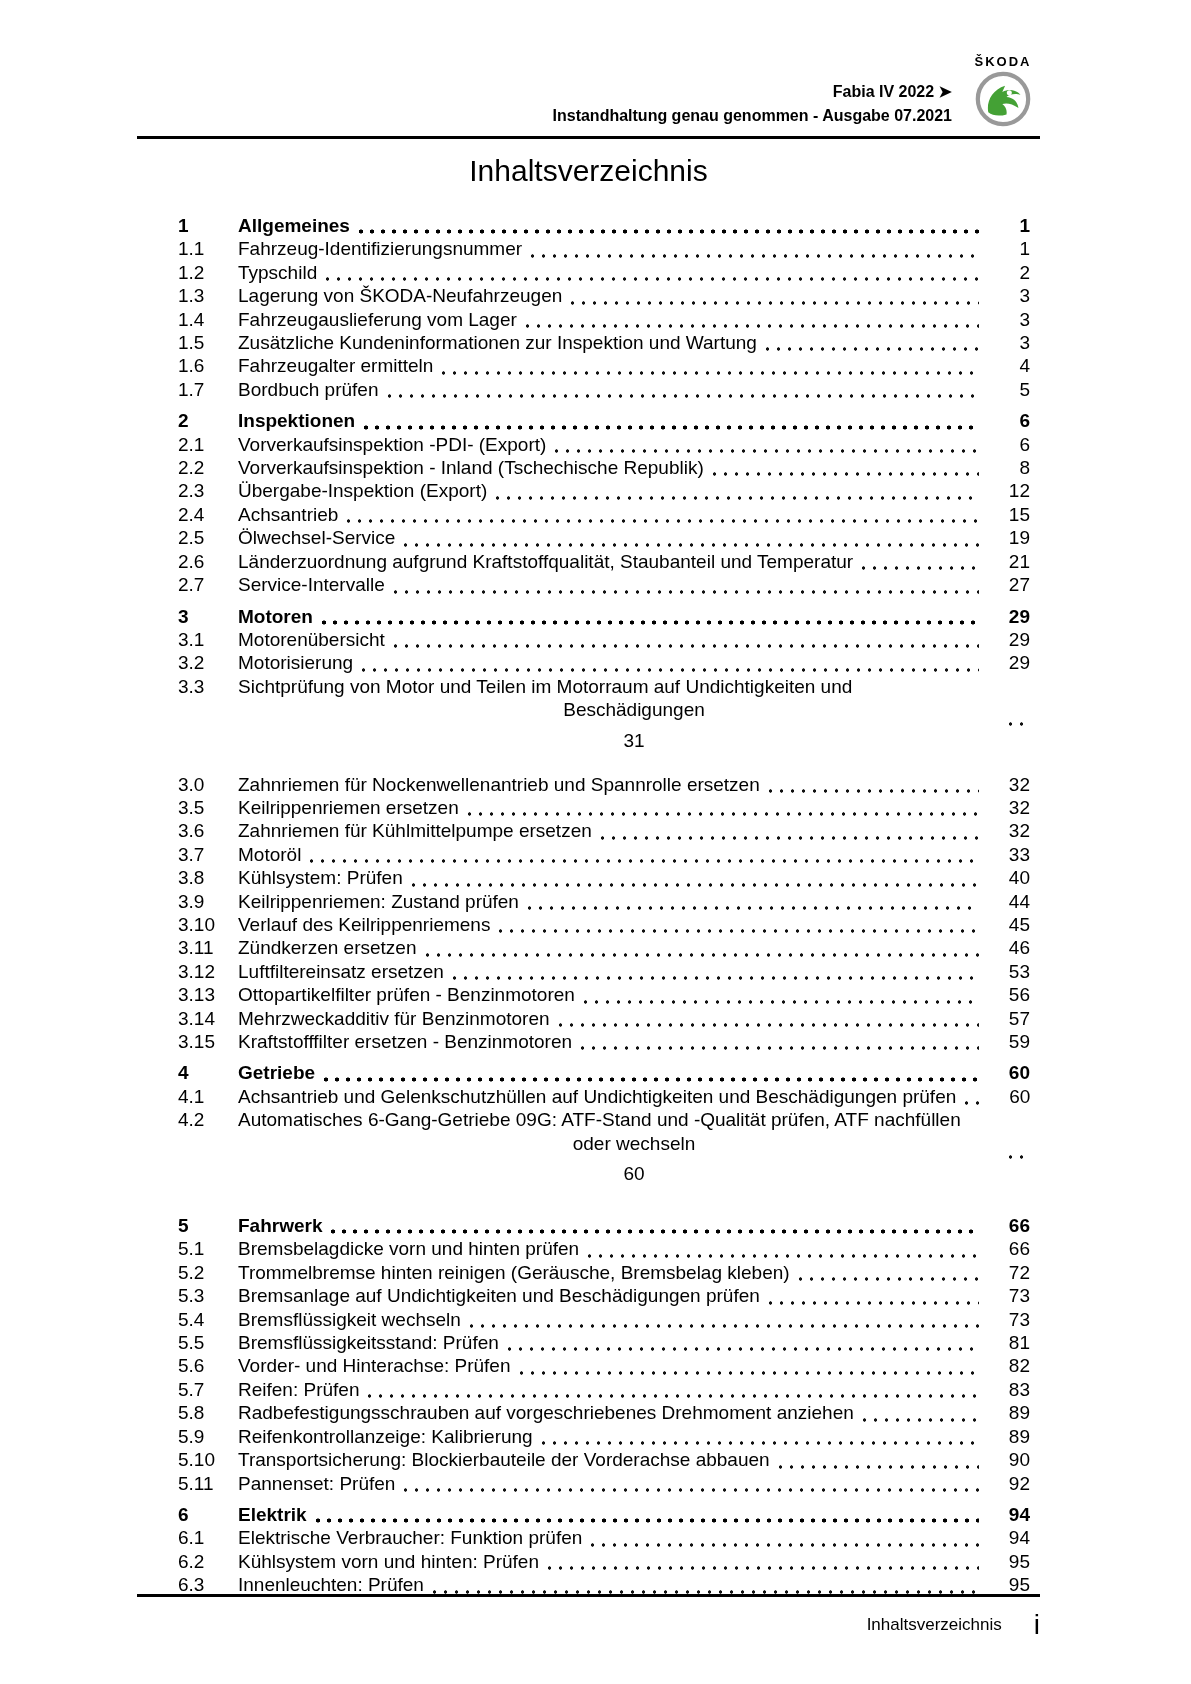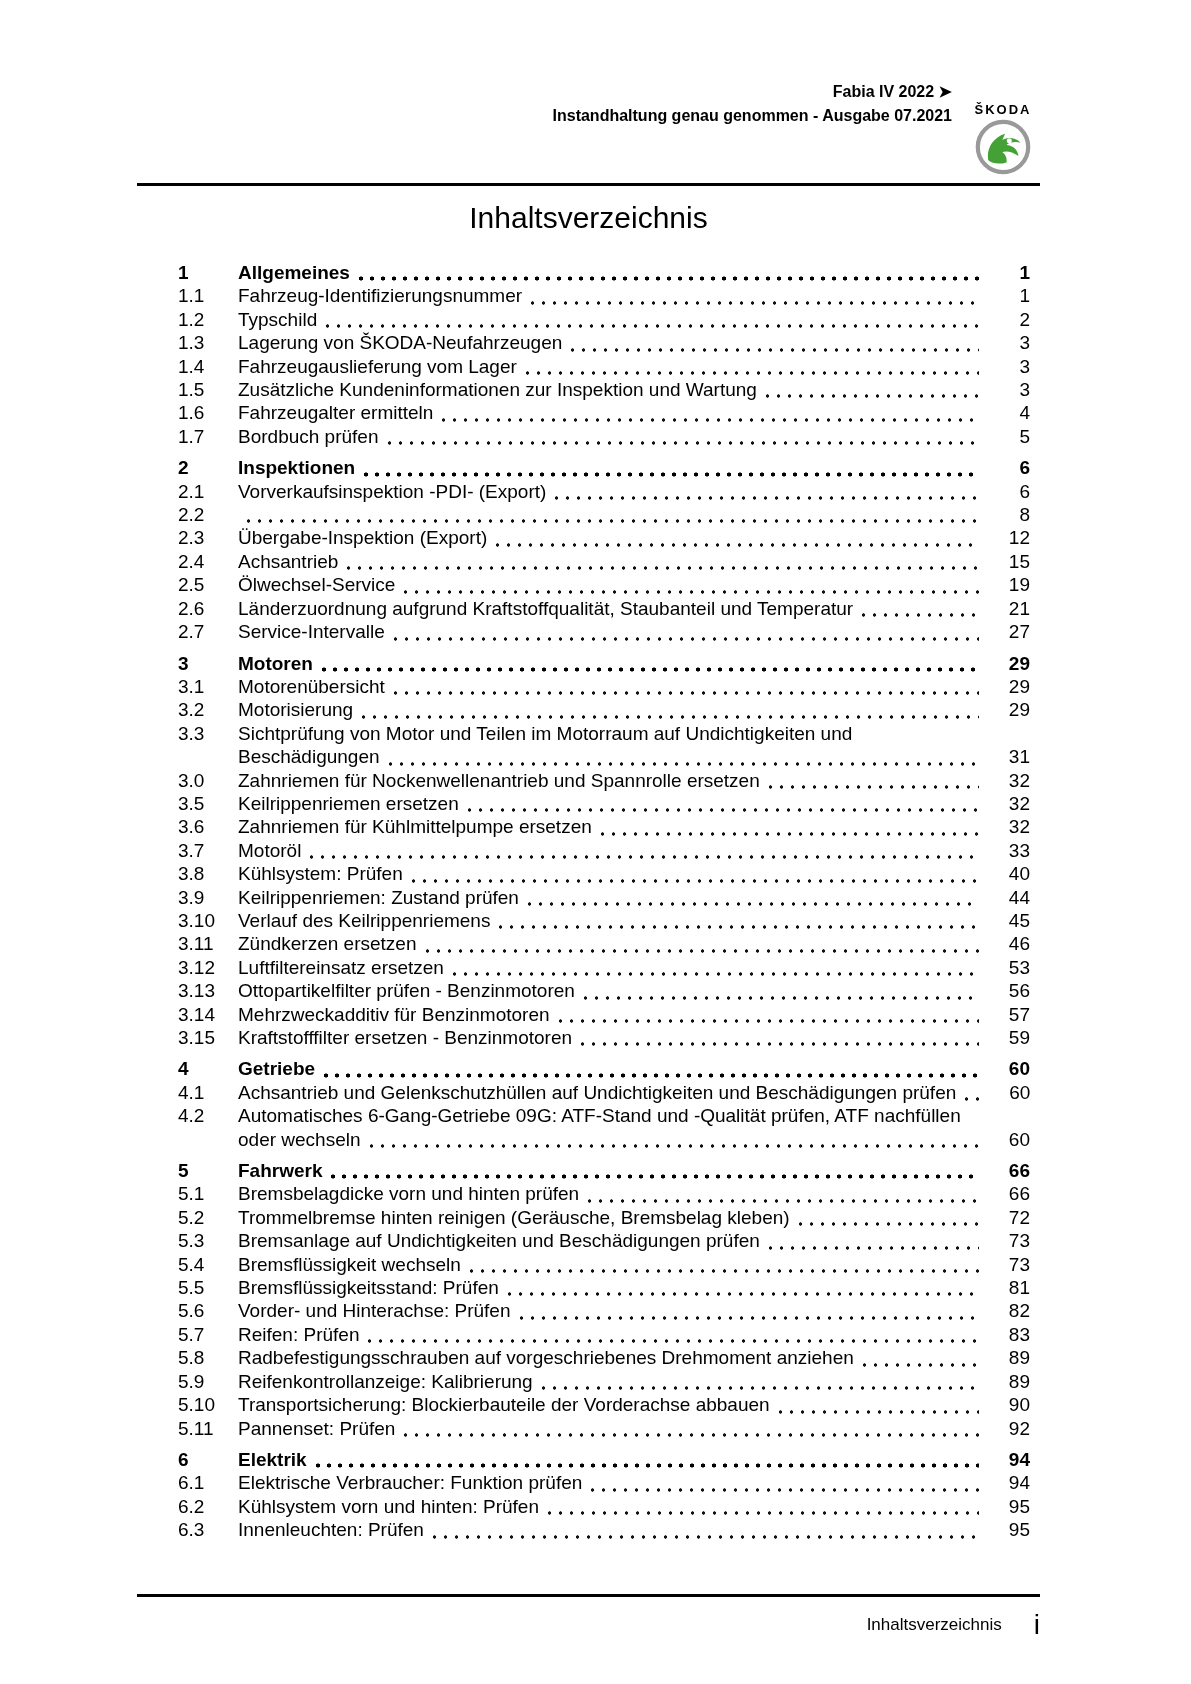--- a/index.html
+++ b/index.html
@@ -11,21 +11,21 @@
     font-family:"Liberation Sans", sans-serif;
     color:#000;
     overflow:hidden;
   }
   .content { padding:0 151px 0 137px; }
 
   
   .header { display:flex; justify-content:flex-end; align-items:flex-start; padding-top:54px; }
   .header-text { text-align:right; font-weight:bold; font-size:16px; line-height:24px; margin-top:26px; }
   .logo { width:74px; margin-left:14px; display:flex; flex-direction:column; align-items:center; }
-  .logo-word { font-size:13px; font-weight:bold; letter-spacing:2px; line-height:15px;margin-top:48px; }
+  .logo-word { font-size:13px; font-weight:bold; letter-spacing:2px; line-height:15px; }
   .logo-mark { width:56px; height:56px; margin-top:2px; }
   .rule { height:3px; background:#000; margin-top:8px; }
 
   
   h1.page-title { font-size:30px; font-weight:400; text-align:center; margin:15px 0 26px 0; }
 
   
   .toc { padding:0 10px 0 41px; font-size:19px; }
   .row { display:flex; align-items:baseline; line-height:23.4px; }
   .row.section { font-weight:bold; margin-top:8px; }
@@ -37,21 +37,21 @@
     background-image:radial-gradient(circle at 1.5px 2px, #111 1.4px, rgba(0,0,0,0) 1.9px);
     background-size:11px 4px; background-repeat:repeat-x; background-position:left bottom;
   }
   .section .leader {
     height:5px;
     background-image:radial-gradient(circle at 2px 2.5px, #000 1.8px, rgba(0,0,0,0) 2.3px);
     background-size:11px 5px;
   }
   .pagenum { flex:0 0 44px; text-align:right; }
   .wrap { flex:1 1 auto; display:flex; flex-direction:column; }
-  .cont { display:flex; align-items:flex-start; }
+  .cont { display:flex; align-items:center;flex-direction:column; }
   .cont .t2 { flex:0 1 auto; white-space:nowrap; }
 
   
   .footer { position:absolute; left:137px; right:151px; top:1594px; }
   .footer .rule { margin-top:0; }
   .footer-row { display:flex; justify-content:flex-end; align-items:flex-start; gap:32px; margin-top:13px; }
   .footer-label { font-size:17px; line-height:30px; }
   .folio { font-size:28px; line-height:30px; }
 </style>
 </head>
@@ -143,20 +143,21 @@
 
   <div class="row">
     <span class="num">2.1</span>
     <span class="t1">Vorverkaufsinspektion -PDI- (Export)</span>
     <span class="leader"></span>
     <span class="pagenum">6</span>
   </div>
 
   <div class="row">
     <span class="num">2.2</span>
+    <span class="t1">Vorverkaufsinspektion - Inland (Tschechische Republik)</span>
     <span class="leader"></span>
     <span class="pagenum">8</span>
   </div>
 
   <div class="row">
     <span class="num">2.3</span>
     <span class="t1">Übergabe-Inspektion (Export)</span>
     <span class="leader"></span>
     <span class="pagenum">12</span>
   </div>

